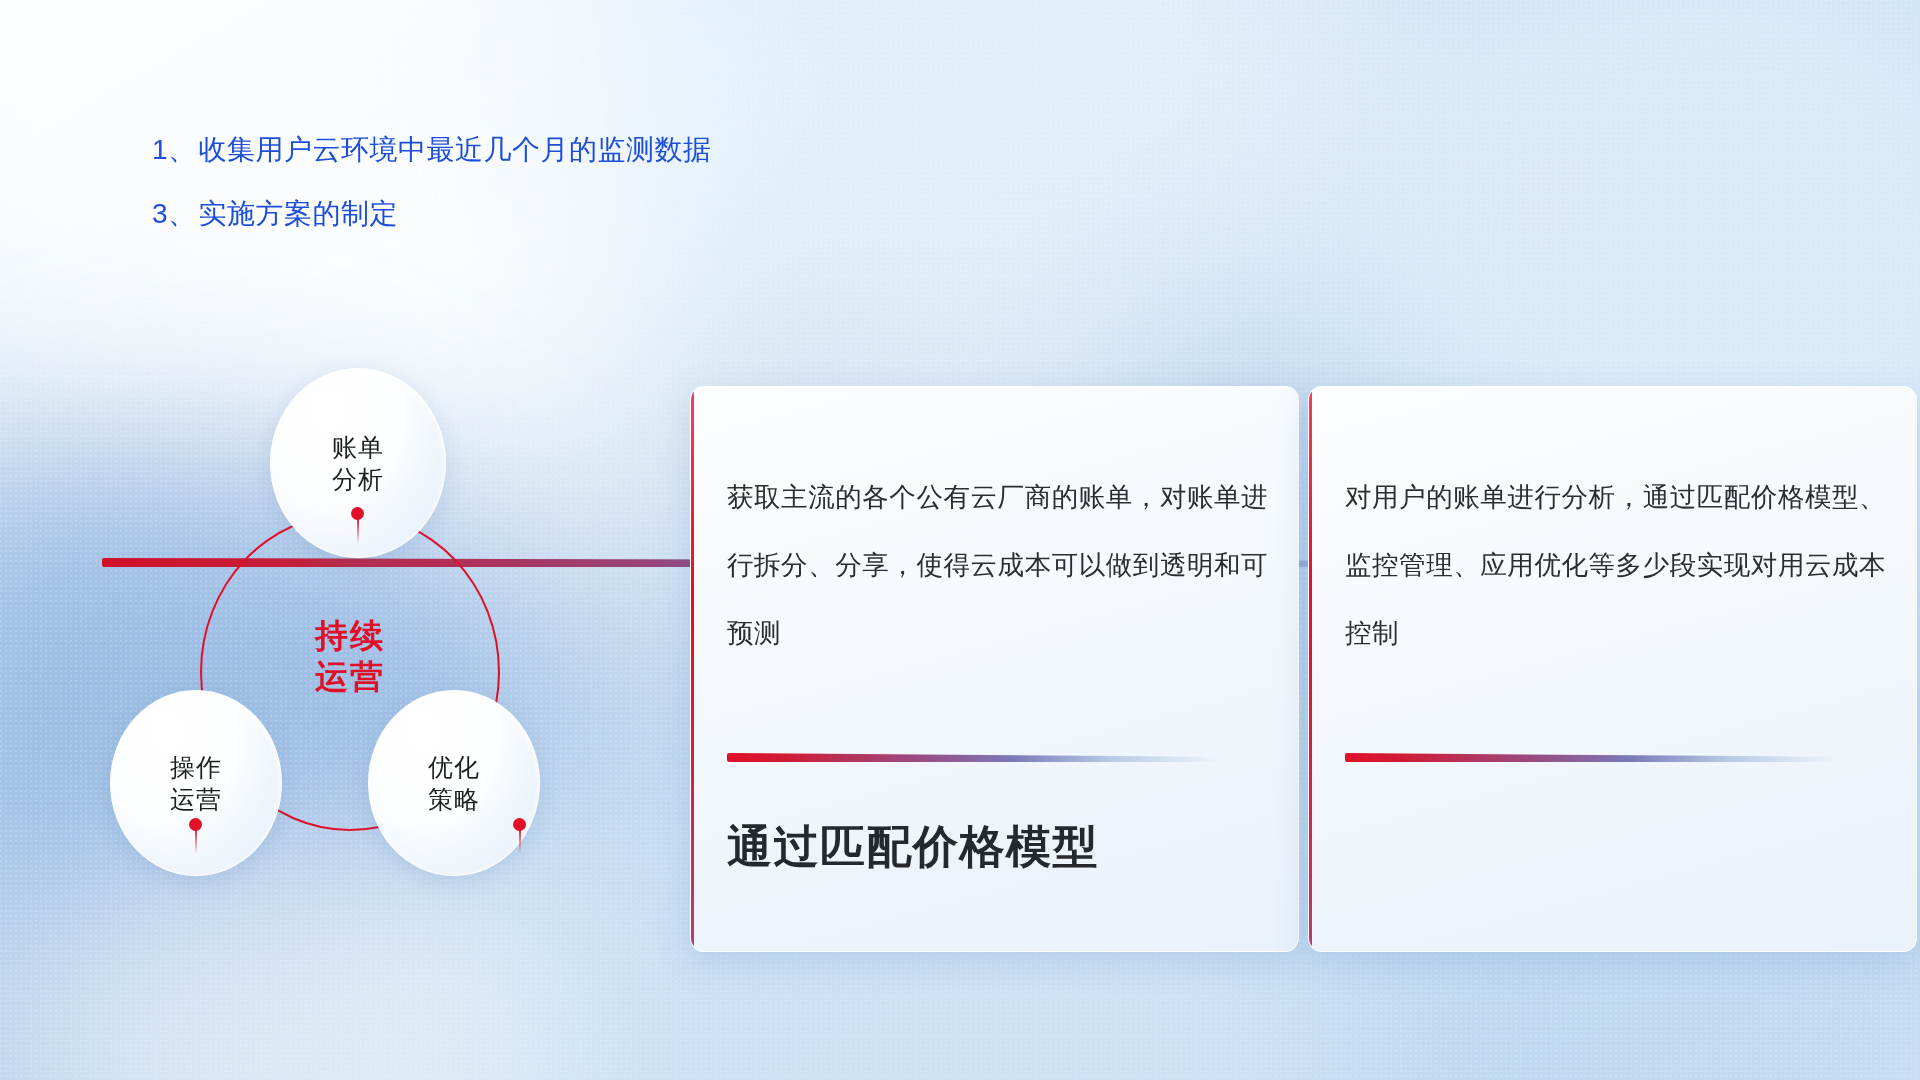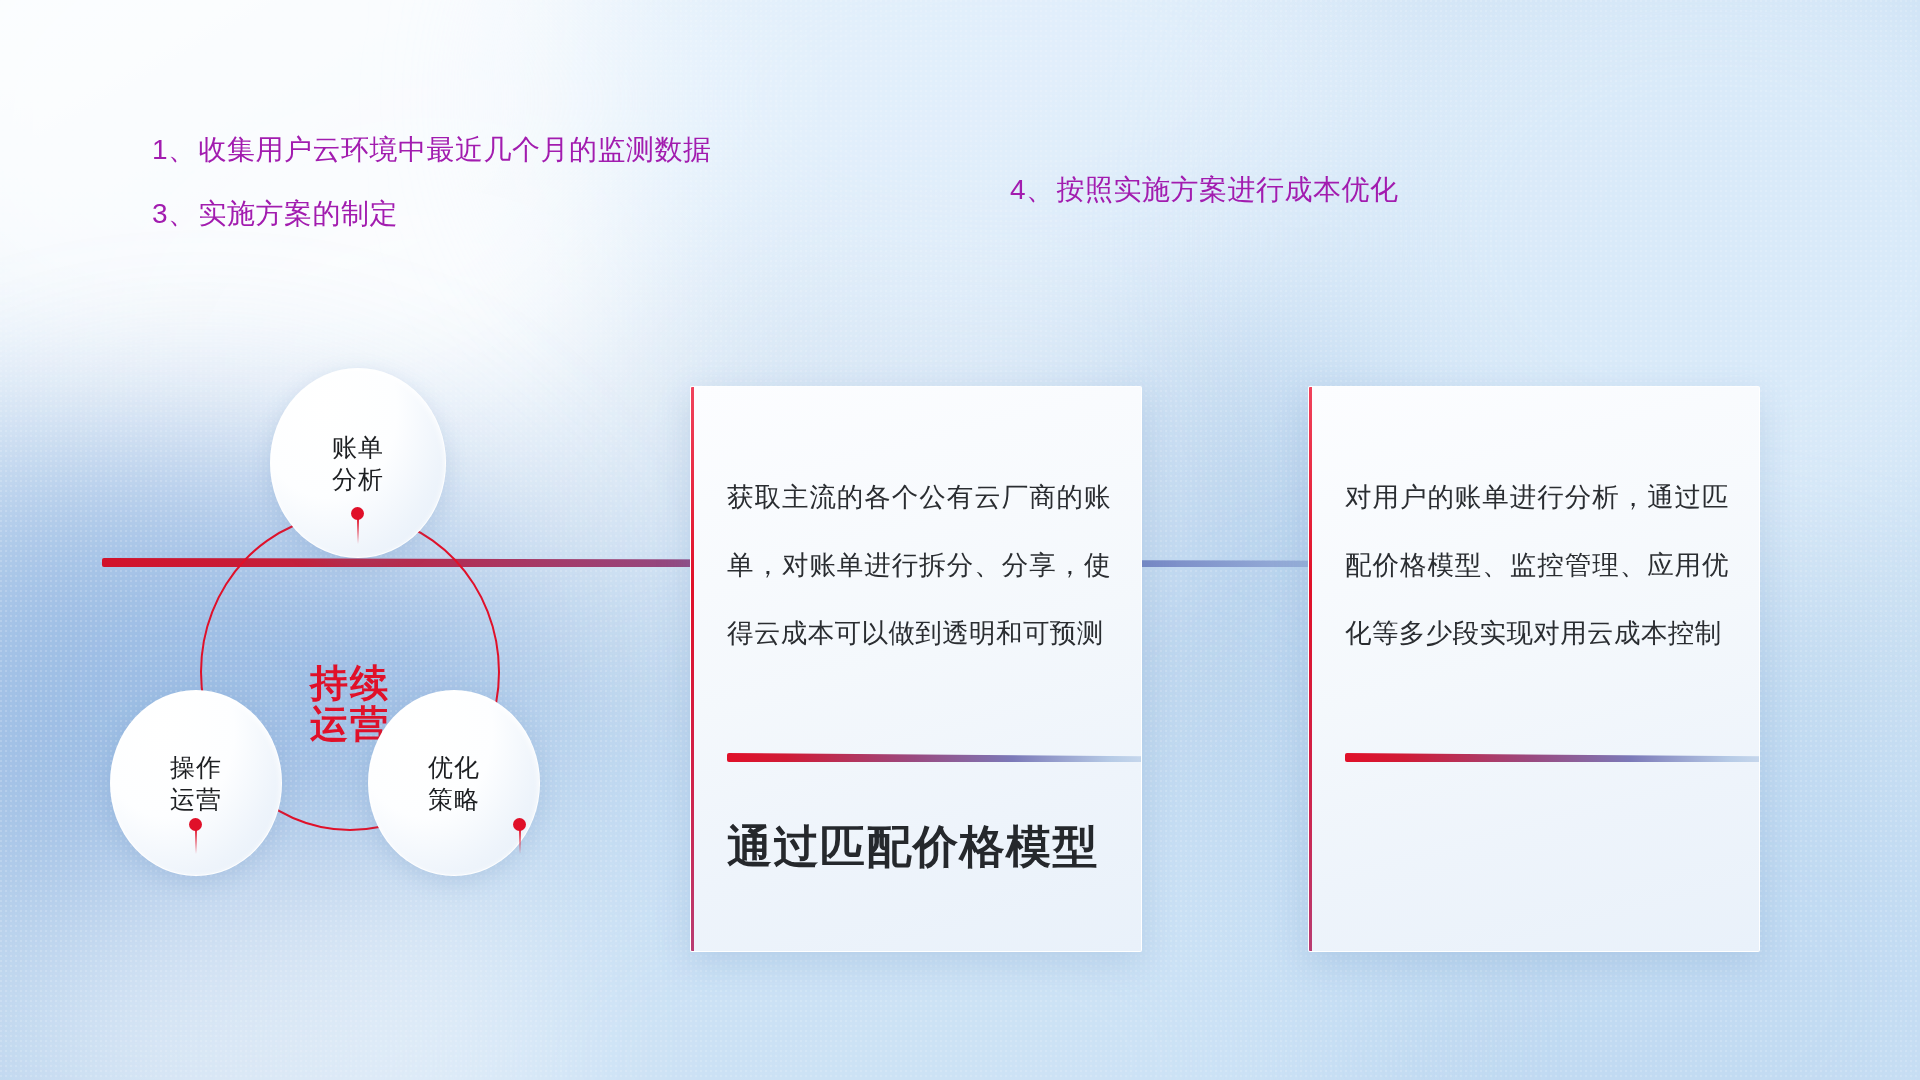--- a/index.html
+++ b/index.html
@@ -33,21 +33,21 @@
       radial-gradient(circle at 1px 1px, rgba(255,255,255,.55) 1px, transparent 1px),
       radial-gradient(circle at 3px 4px, rgba(80,120,170,.18) 1px, transparent 1px);
     background-size: 5px 5px, 7px 7px;
   }
 
   
   .list-col { position:absolute; }
   .list-left  { left:152px; top:118px; }
   .list-right { left:1010px; top:158px; }
   .list-item{
-    color:#a21caf;
+    color:#1d4ed8;
     font-size:28px;
     line-height:64px;
     white-space:nowrap;
     letter-spacing:.5px;
   }
   .list-item .num{ margin-right:2px; }
 
   
   #divider{
     position:absolute; left:102px; top:558px; width:1614px; height:9px;
@@ -78,35 +78,35 @@
   .bubble .lbl{
     text-align:center; color:#1d1f22; font-weight:normal;
     font-size:25px; line-height:32px; letter-spacing:1px;
   }
   .bubble-top  { left:170px; top:8px;   width:176px; height:190px; }
   .bubble-left { left:10px;  top:330px; width:172px; height:186px; }
   .bubble-right{ left:268px; top:330px; width:172px; height:186px; }
   .center-label{
     position:absolute; left:100px; top:255px; width:300px;
     text-align:center; color:#e01029; font-weight:bold;
-    font-size:38px; line-height:41px; letter-spacing:2px;margin-top:48px;
+    font-size:33px; line-height:41px; letter-spacing:2px;
   }
   .node-dot{ position:absolute; width:13px; height:13px; border-radius:50%; background:#e01029; }
   .dot-top  { left:251px; top:147px; }
   .dot-left { left:89px;  top:458px; }
   .dot-right{ left:413px; top:458px; }
   .node-stem{ position:absolute; width:2px; background:linear-gradient(#e01029, rgba(224,16,41,0)); }
   .stem-top  { left:256.5px; top:158px;  height:26px; }
   .stem-left { left:94.5px;  top:468px;  height:26px; }
   .stem-right{ left:418.5px; top:468px;  height:26px; }
 
   
   .card{
-    position:absolute; top:386px; width:452px; height:566px;
-    border-radius:2px;
+    position:absolute; top:386px; width:609px; height:566px;
+    border-radius:14px;
     background: linear-gradient(165deg,#fcfdff 0%, #f4f8fc 48%, #eef4fb 74%, #e9f1fa 100%);
     border:1.6px solid rgba(255,255,255,.9);
     box-shadow: 0 10px 34px rgba(95,135,185,.22);
     overflow:hidden;
   }
   .card::before{
     content:""; position:absolute; left:0; top:0; bottom:0; width:2.6px;
     background: linear-gradient(#f0435c 0%, #e01029 35%, #d0224a 70%, #b83c72 100%);
   }
   .card-1{ left:690px; }
@@ -151,23 +151,20 @@
 <div class="list-col list-left">
   <div class="list-item">
     <span class="num">1、</span><span>收集用户云环境中最近几个月的监测数据</span>
   </div>
   <div class="list-item">
     <span class="num">3、</span><span>实施方案的制定</span>
   </div>
 </div>
 
 <div class="list-col list-right">
-  <div class="list-item">
-    <span class="num">4、</span><span>按照实施方案进行成本优化</span>
-  </div>
 </div>
 
 <div id="divider">
   <div class="bar"></div>
 </div>
 
 <div id="venn">
   <div class="ring ring-main"></div>
 
   <div class="center-label">

